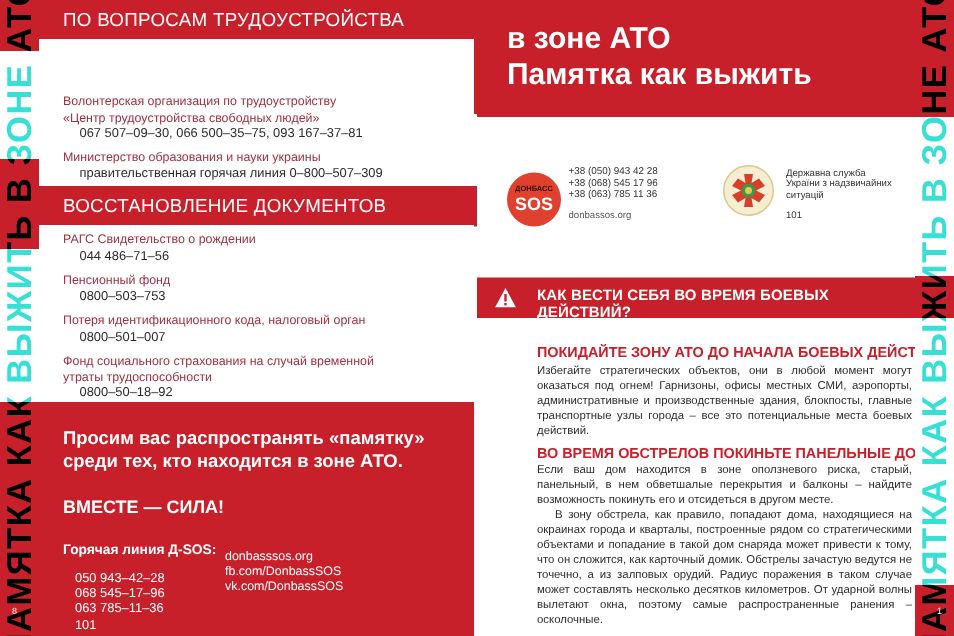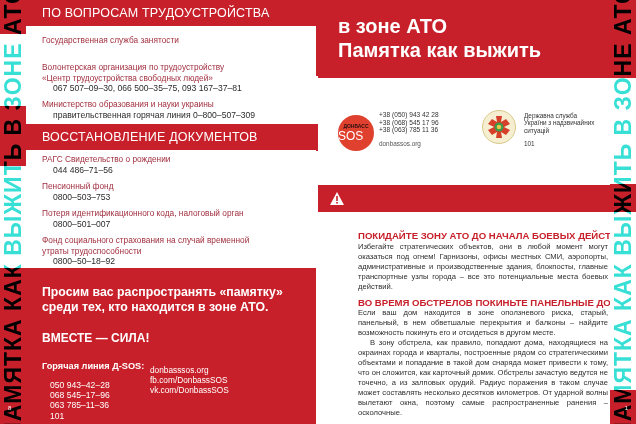--- a/index.html
+++ b/index.html
@@ -45,21 +45,21 @@
 
   .page-num-left { position: absolute; left: 8px; top: 405px; color: #fff; font-size: 6px; }
   .page-num-right { position: absolute; right: 8px; top: 405px; color: #fff; font-size: 6px; }
 
   
   .title-band { position: absolute; left: 0; top: 0; width: 294px; height: 78px; }
   .title-text { position: absolute; left: 20px; top: 14px; color: #fff; font-weight: bold; font-size: 20px; line-height: 24px; }
 
   .sos-logo { position: absolute; left: 20px; top: 115px; width: 36px; height: 36px; border-radius: 50%; background: #e0402e; }
   .sos-small { position: absolute; left: 0; width: 36px; top: 8px; text-align: center; font-size: 5px; font-weight: bold; color: #2a1010; }
-  .sos-big { position: absolute; left: 0; width: 20px; top: 14px; text-align: center; font-size: 12px; font-weight: normal; color: #fff; }
+  .sos-big { position: absolute; left: 0; width: 36px; top: 14px; text-align: center; font-size: 12px; font-weight: bold; color: #fff; }
   .sos-phones { position: absolute; left: 61px; top: 111px; font-size: 6.6px; line-height: 7.6px; color: #333; }
   .sos-site { position: absolute; left: 61px; top: 140px; font-size: 6.4px; color: #555; }
 
   .dsns-emblem { position: absolute; left: 164px; top: 110px; width: 34px; height: 34px; border-radius: 50%; background: #f5eed0; border: 1px solid #d9c98a; }
   .dsns-cross { position: absolute; left: 5px; top: 5px; width: 22px; height: 22px; }
   .dsns-name { position: absolute; left: 206px; top: 112px; font-size: 6.4px; line-height: 7.4px; color: #333; }
   .dsns-101 { position: absolute; left: 206px; top: 140px; font-size: 6.4px; color: #333; }
 
   .section-band { position: absolute; left: 0; top: 185px; width: 294px; height: 27px; }
   .warn-icon { position: absolute; left: 12px; top: 7px; width: 14px; height: 13px; }
@@ -84,21 +84,20 @@
       <div class="strip-seg red" style="top:268px;height:156px;"></div>
       <div class="strip-text" style="color:#c8202a;mix-blend-mode:difference;">ПАМЯТКА КАК ВЫЖИТЬ В ЗОНЕ АТО</div>
     </div>
 
     <div class="band red" style="left:26px;top:0;width:292px;height:26px;">
       <span class="band-title" style="position:absolute;left:16px;top:6px;">ПО ВОПРОСАМ ТРУДОУСТРОЙСТВА</span>
     </div>
     <div class="red" style="position:absolute;left:316px;top:0;width:2px;height:76px;"></div>
 
     <div class="entry" style="top:35px;">
-      <div class="entry-org">Государственная служба занятости</div>
     </div>
     <div class="entry" style="top:62px;">
       <div class="entry-org">Волонтерская организация по трудоустройству</div>
       <div class="entry-org">«Центр трудоустройства свободных людей»</div>
       <div class="entry-phone">067 507–09–30, 066 500–35–75, 093 167–37–81</div>
     </div>
     <div class="entry" style="top:99px;">
       <div class="entry-org">Министерство образования и науки украины</div>
       <div class="entry-phone">правительственная горячая линия 0–800–507–309</div>
     </div>
@@ -183,20 +182,21 @@
       <div>ситуацій</div>
     </div>
     <div class="dsns-101">101</div>
 
     <div class="section-band red">
       <svg class="warn-icon" viewBox="0 0 14 13">
         <polygon points="7,0 14,13 0,13" fill="#fff"></polygon>
         <rect x="6.2" y="4" width="1.6" height="5" fill="#c8202a"></rect>
         <rect x="6.2" y="10" width="1.6" height="1.6" fill="#c8202a"></rect>
       </svg>
+      <div class="section-title">КАК ВЕСТИ СЕБЯ ВО ВРЕМЯ БОЕВЫХ ДЕЙСТВИЙ?</div>
     </div>
 
     <div class="subhead" style="top:230px;">ПОКИДАЙТЕ ЗОНУ АТО ДО НАЧАЛА БОЕВЫХ ДЕЙСТВИЙ</div>
     <div class="para" style="top:242px;">Избегайте стратегических объектов, они в любой момент могут оказаться под огнем! Гарнизоны, офисы местных СМИ, аэропорты, административные и производственные здания, блокпосты, главные транспортные узлы города – все это потенциальные места боевых действий.</div>
 
     <div class="subhead" style="top:297px;">ВО ВРЕМЯ ОБСТРЕЛОВ ПОКИНЬТЕ ПАНЕЛЬНЫЕ ДОМА</div>
     <div class="para" style="top:308px;">Если ваш дом находится в зоне оползневого риска, старый, панельный, в нем обветшалые перекрытия и балконы – найдите возможность покинуть его и отсидеться в другом месте.</div>
     <div class="para indent" style="top:338px;">В зону обстрела, как правило, попадают дома, находящиеся на окраинах города и кварталы, построенные рядом со стратегическими объектами и попадание в такой дом снаряда может привести к тому, что он сложится, как карточный домик. Обстрелы зачастую ведутся не точечно, а из залповых орудий. Радиус поражения в таком случае может составлять несколько десятков километров. От ударной волны вылетают окна, поэтому самые распространенные ранения – осколочные.</div>
 
     <div class="strip strip-right">

